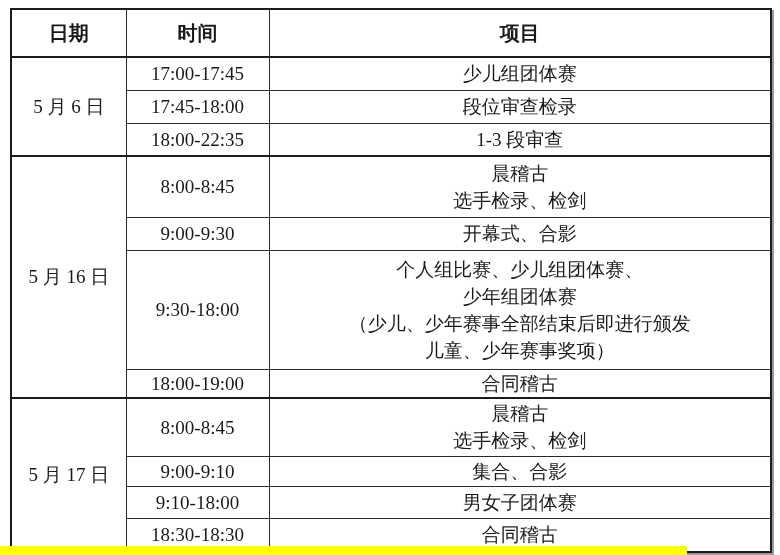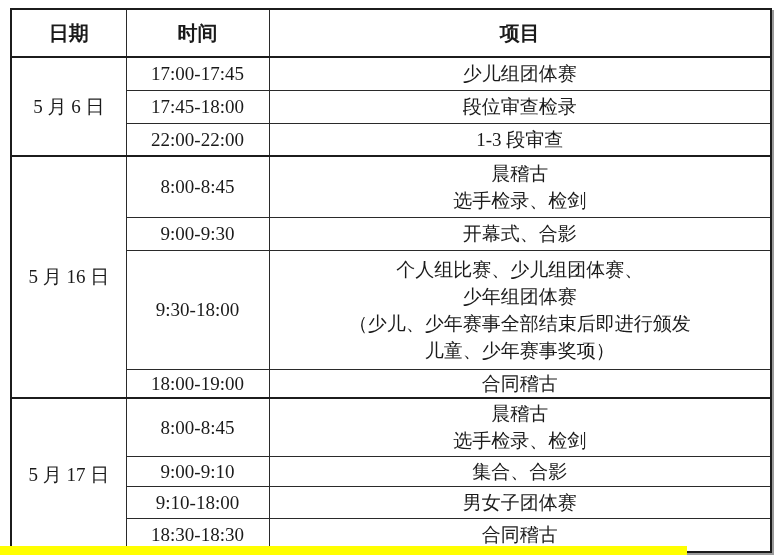--- a/index.html
+++ b/index.html
@@ -91,21 +91,21 @@
       <tr class="h-33 section-start">
         <td class="date-cell" rowspan="3">5 月 6 日</td>
         <td class="time-cell">17:00-17:45</td>
         <td class="event-cell">少儿组团体赛</td>
       </tr>
       <tr class="h-33">
         <td class="time-cell">17:45-18:00</td>
         <td class="event-cell">段位审查检录</td>
       </tr>
       <tr class="h-33">
-        <td class="time-cell">22:00-22:00</td>
+        <td class="time-cell">18:00-22:35</td>
         <td class="event-cell">1-3 段审查</td>
       </tr>
 
       <tr class="h-61 section-start">
         <td class="date-cell" rowspan="4">5 月 16 日</td>
         <td class="time-cell">8:00-8:45</td>
         <td class="event-cell">晨稽古
 选手检录、检剑</td>
       </tr>
       <tr class="h-33">

